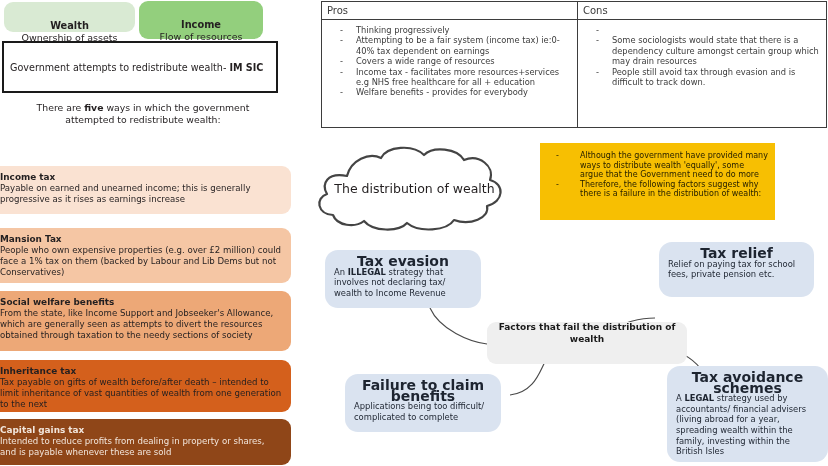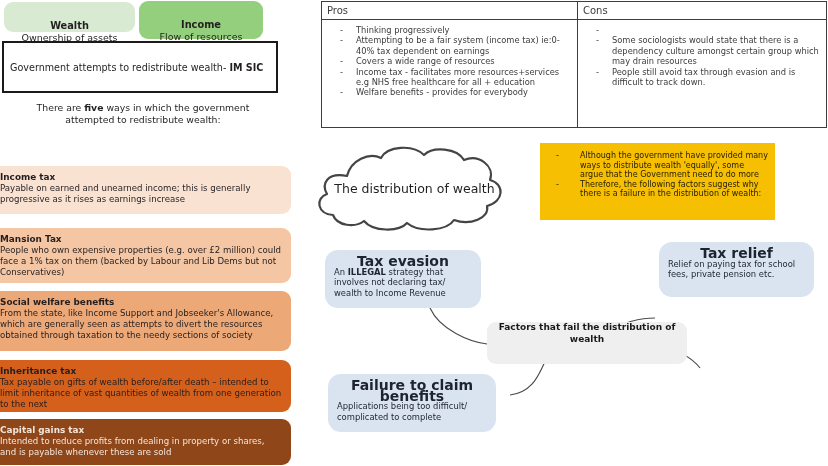--- a/index.html
+++ b/index.html
@@ -228,19 +228,23 @@
   <div class="abs bub" style="left:325px;top:250px;width:156px;height:58px;">
     <span class="h">Tax evasion</span>
     <span><span>An </span><b>ILLEGAL</b><span> strategy that involves not declaring tax/ wealth to Income Revenue</span></span>
   </div>
 
   <div class="abs bub" style="left:659px;top:242px;width:155px;height:55px;">
     <span class="h">Tax relief</span>
     <span><span>Relief on paying tax for school fees, private pension etc.</span><b></b><span></span></span>
   </div>
 
-  <div class="abs bub" style="left:328px;top:374px;width:168px;height:58px;">
+  <div class="abs bub" style="left:345px;top:374px;width:156px;height:58px;">
     <span class="h">Failure to claim benefits</span>
     <span><span>Applications being too difficult/ complicated to complete</span><b></b><span></span></span>
   </div>
 
+  <div class="abs bub" style="left:667px;top:366px;width:161px;height:96px;">
+    <span class="h">Tax avoidance schemes</span>
+    <span><span>A </span><b>LEGAL</b><span> strategy used by accountants/ financial advisers (living abroad for a year, spreading wealth within  the family, investing within the British Isles</span></span>
+  </div>
 
 </div>
 
 </body></html>

